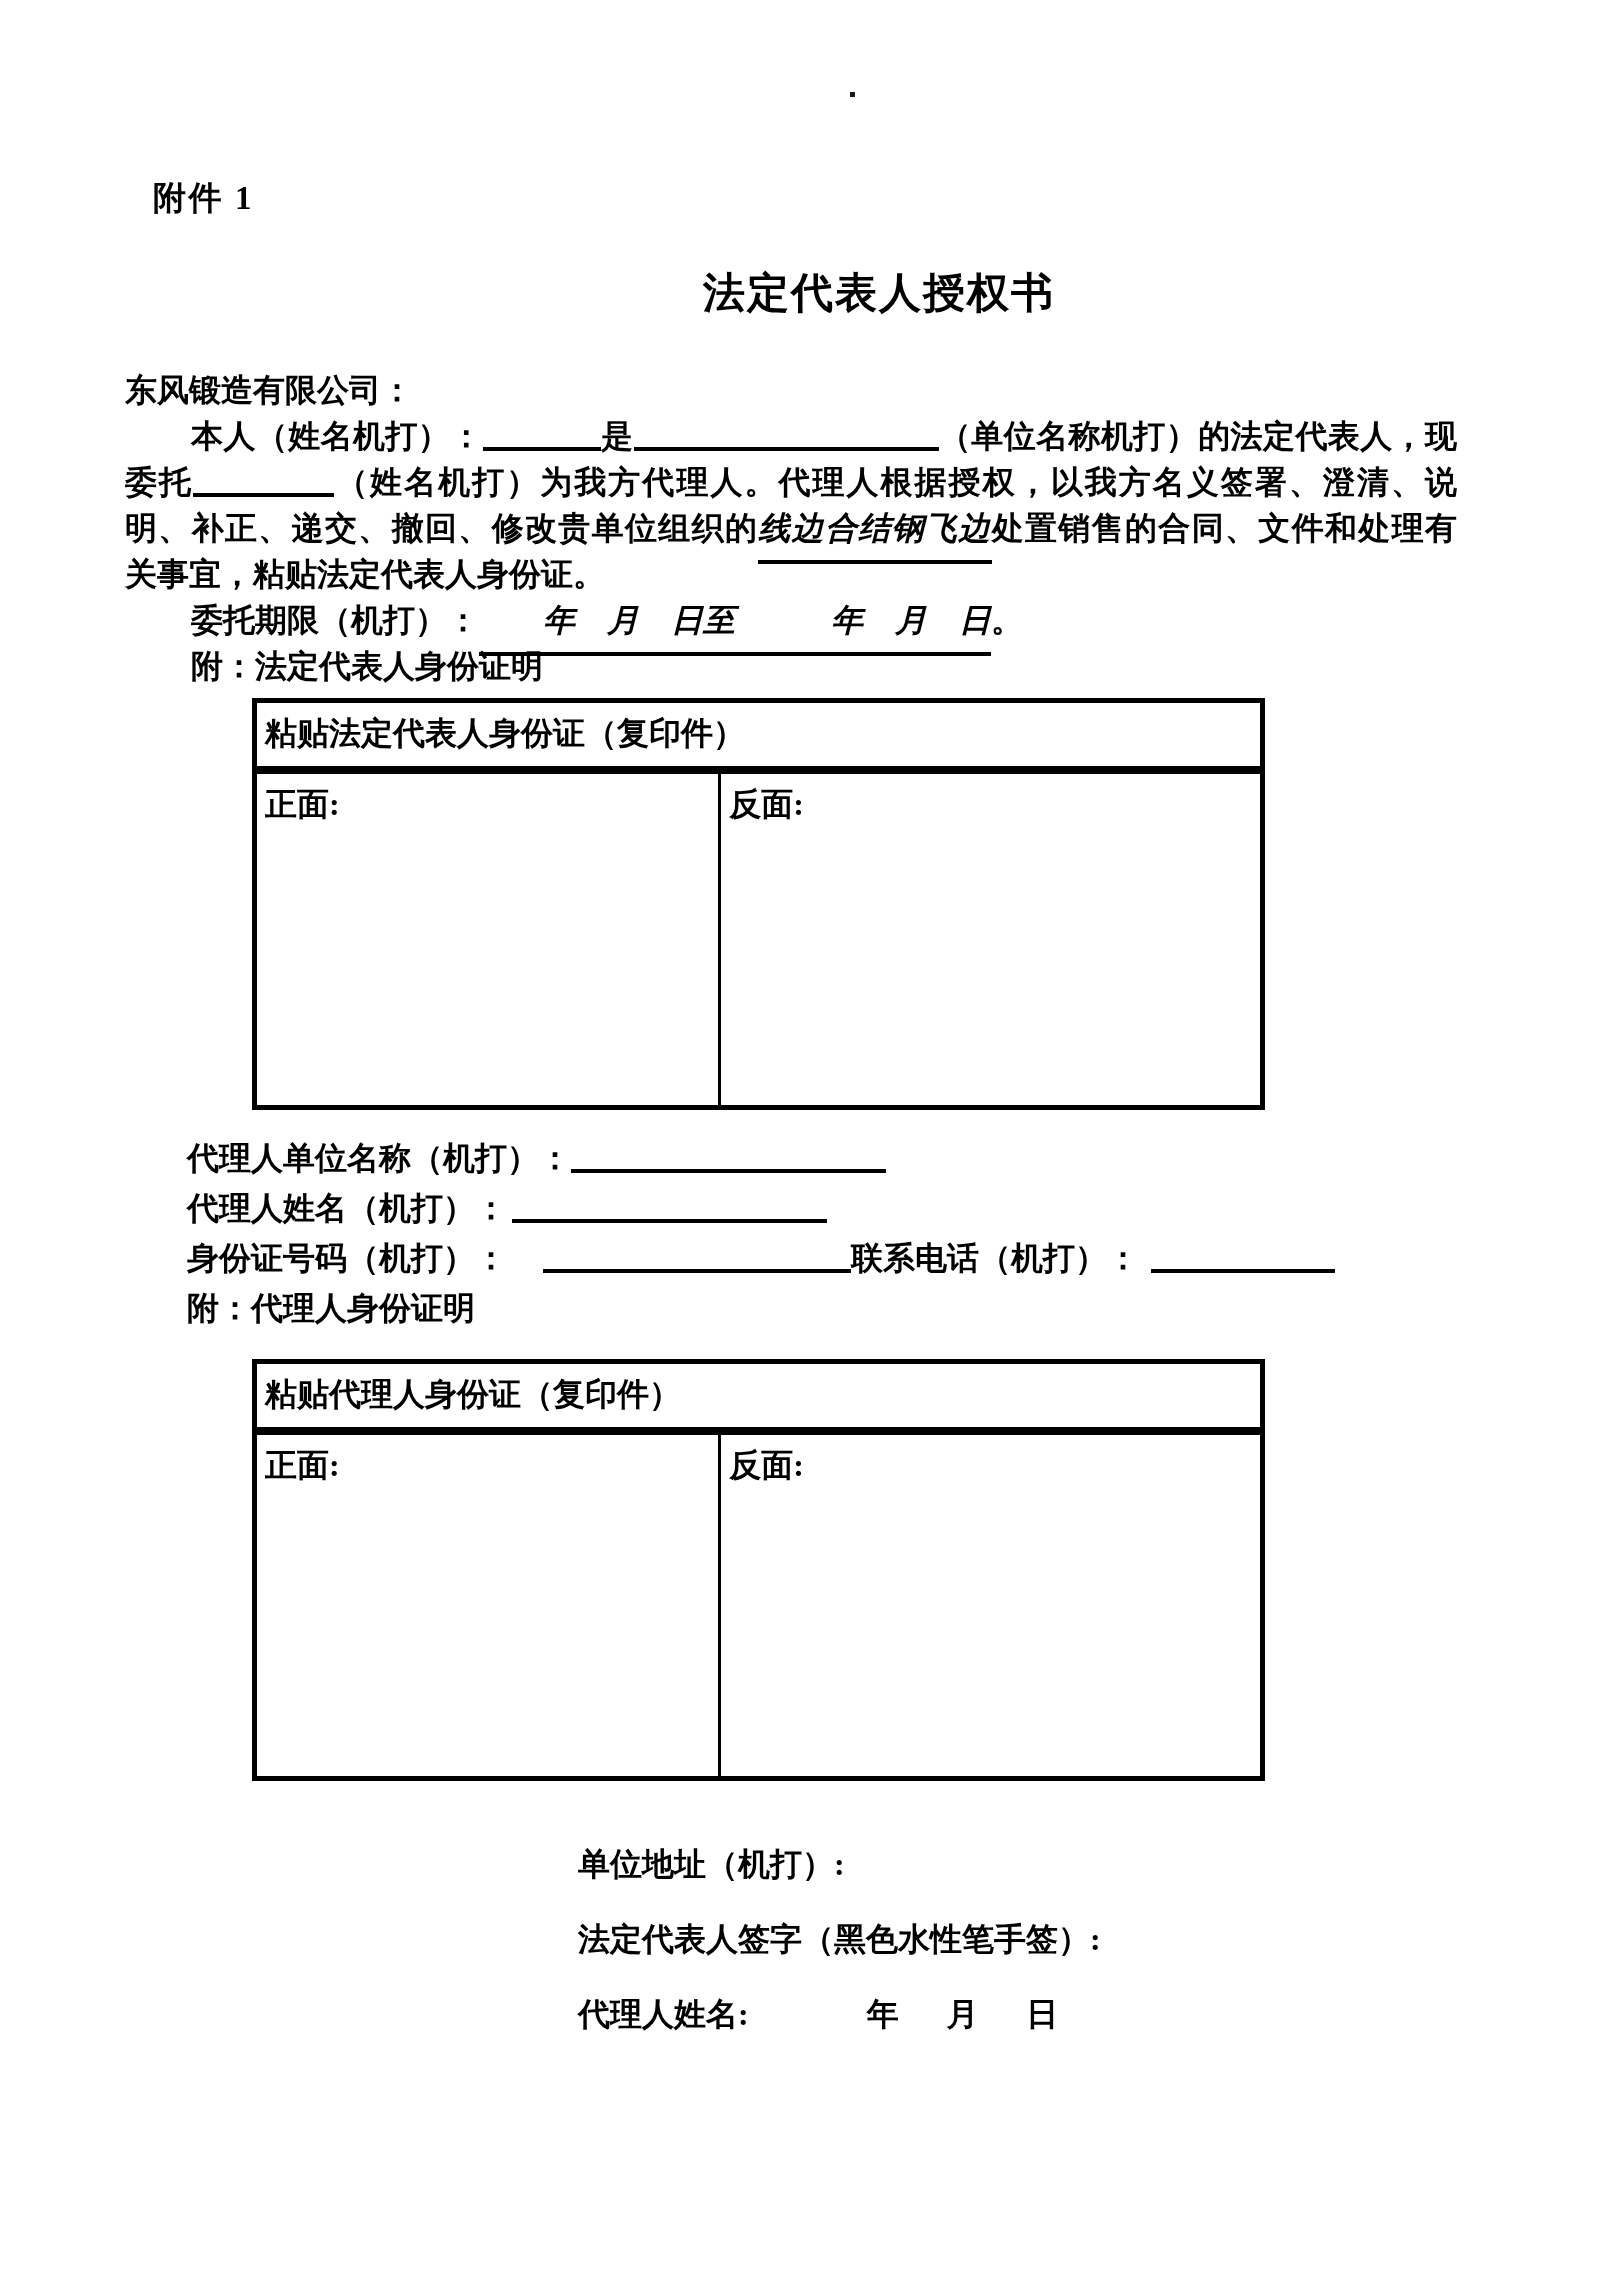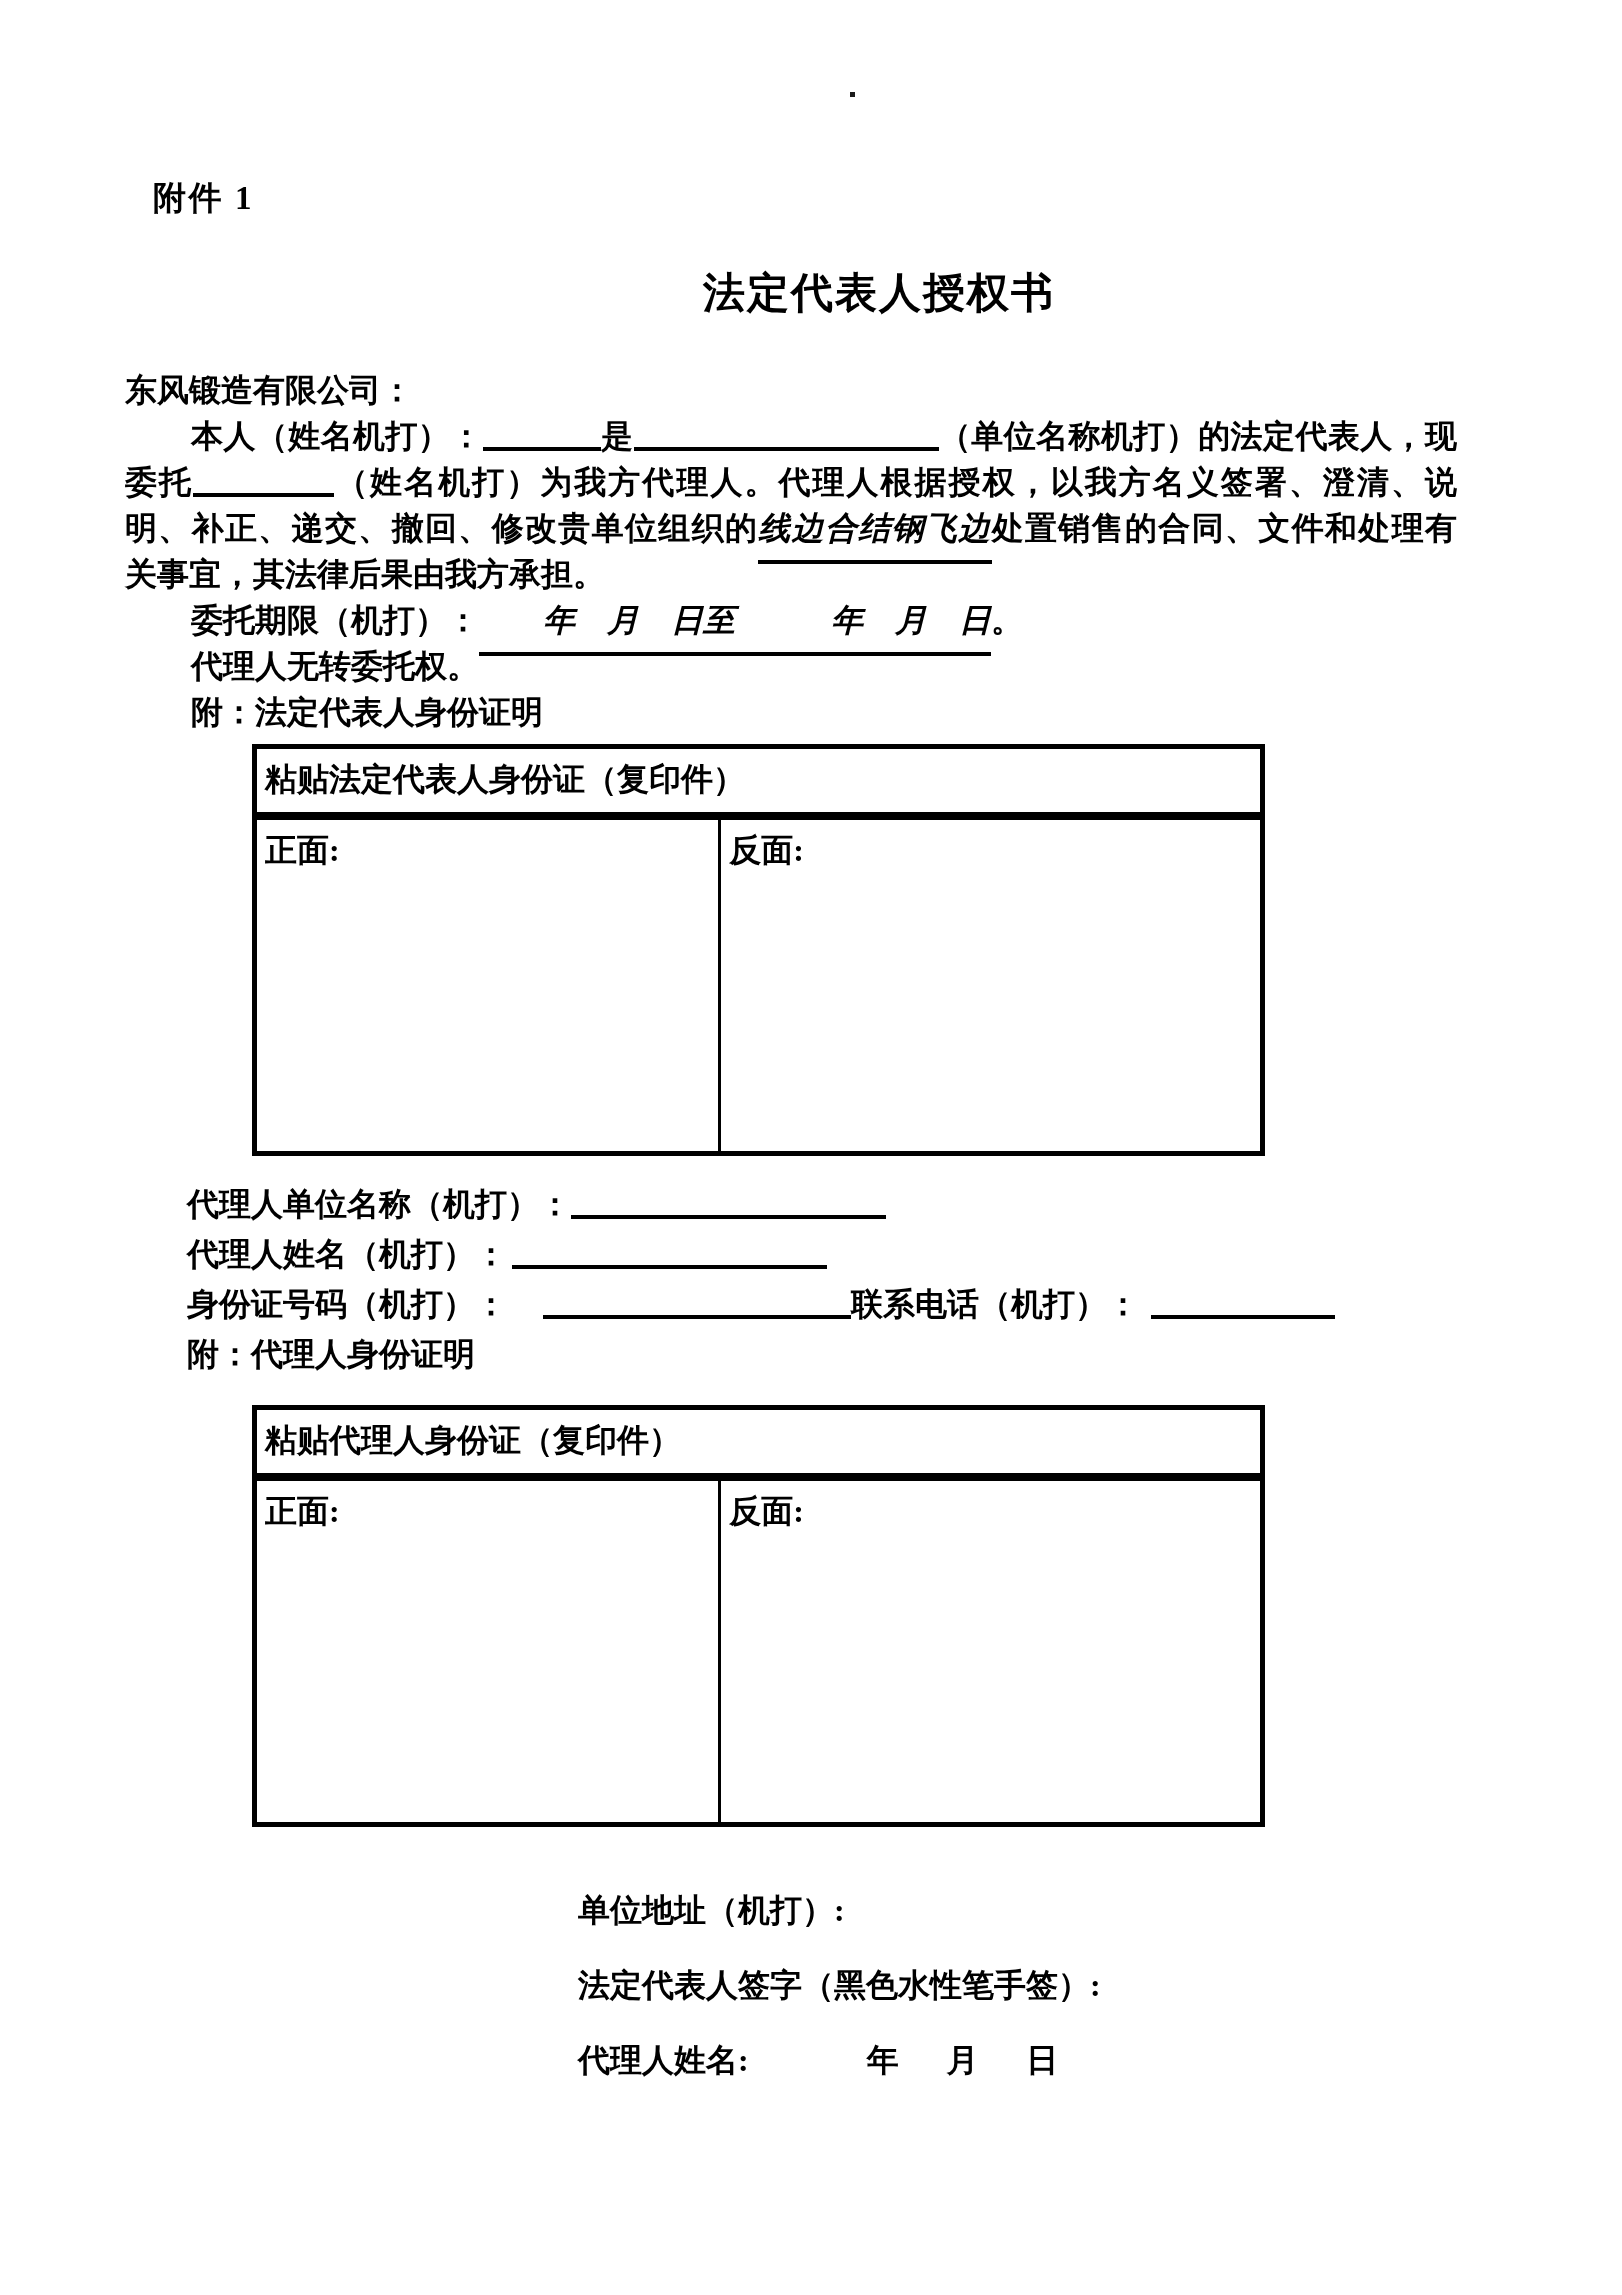--- a/index.html
+++ b/index.html
@@ -94,23 +94,22 @@
   <div class="attachment">附件 1</div>
 
   <div class="title">法定代表人授权书</div>
 
   <div class="salutation">东风锻造有限公司：</div>
 
   <div>
     <div class="pline just ind"><span>本人（姓名机打）：</span><span class="blank w180"></span><span>是</span><span class="blank w465"></span><span>（单位名称机打）的法定代表人，现</span></div>
     <div class="pline just"><span>委托</span><span class="blank w215"></span><span>（姓名机打）为我方代理人。代理人根据授权，以我方名义签署、澄清、说</span></div>
     <div class="pline just"><span>明、补正、递交、撤回、修改贵单位组织的</span><span class="u">线边合结钢飞边</span><span>处置销售的合同、文件和处理有</span></div>
-    <div class="pline">关事宜，其法律后果由我方承担。</div>
+    <div class="pline">关事宜，粘贴法定代表人身份证。</div>
     <div class="pline ind"><span>委托期限（机打）：</span><span class="u">　　年　月　日至　　　年　月　日</span><span>。</span></div>
-    <div class="pline ind">代理人无转委托权。</div>
     <div class="pline ind">附：法定代表人身份证明</div>
   </div>
 
   <div class="idtable t1">
     <div class="thead">粘贴法定代表人身份证（复印件）</div>
     <div class="tbody">
       <div class="cell cell-front"><span>正面:</span></div>
       <div class="cell cell-back"><span>反面:</span></div>
     </div>
   </div>

